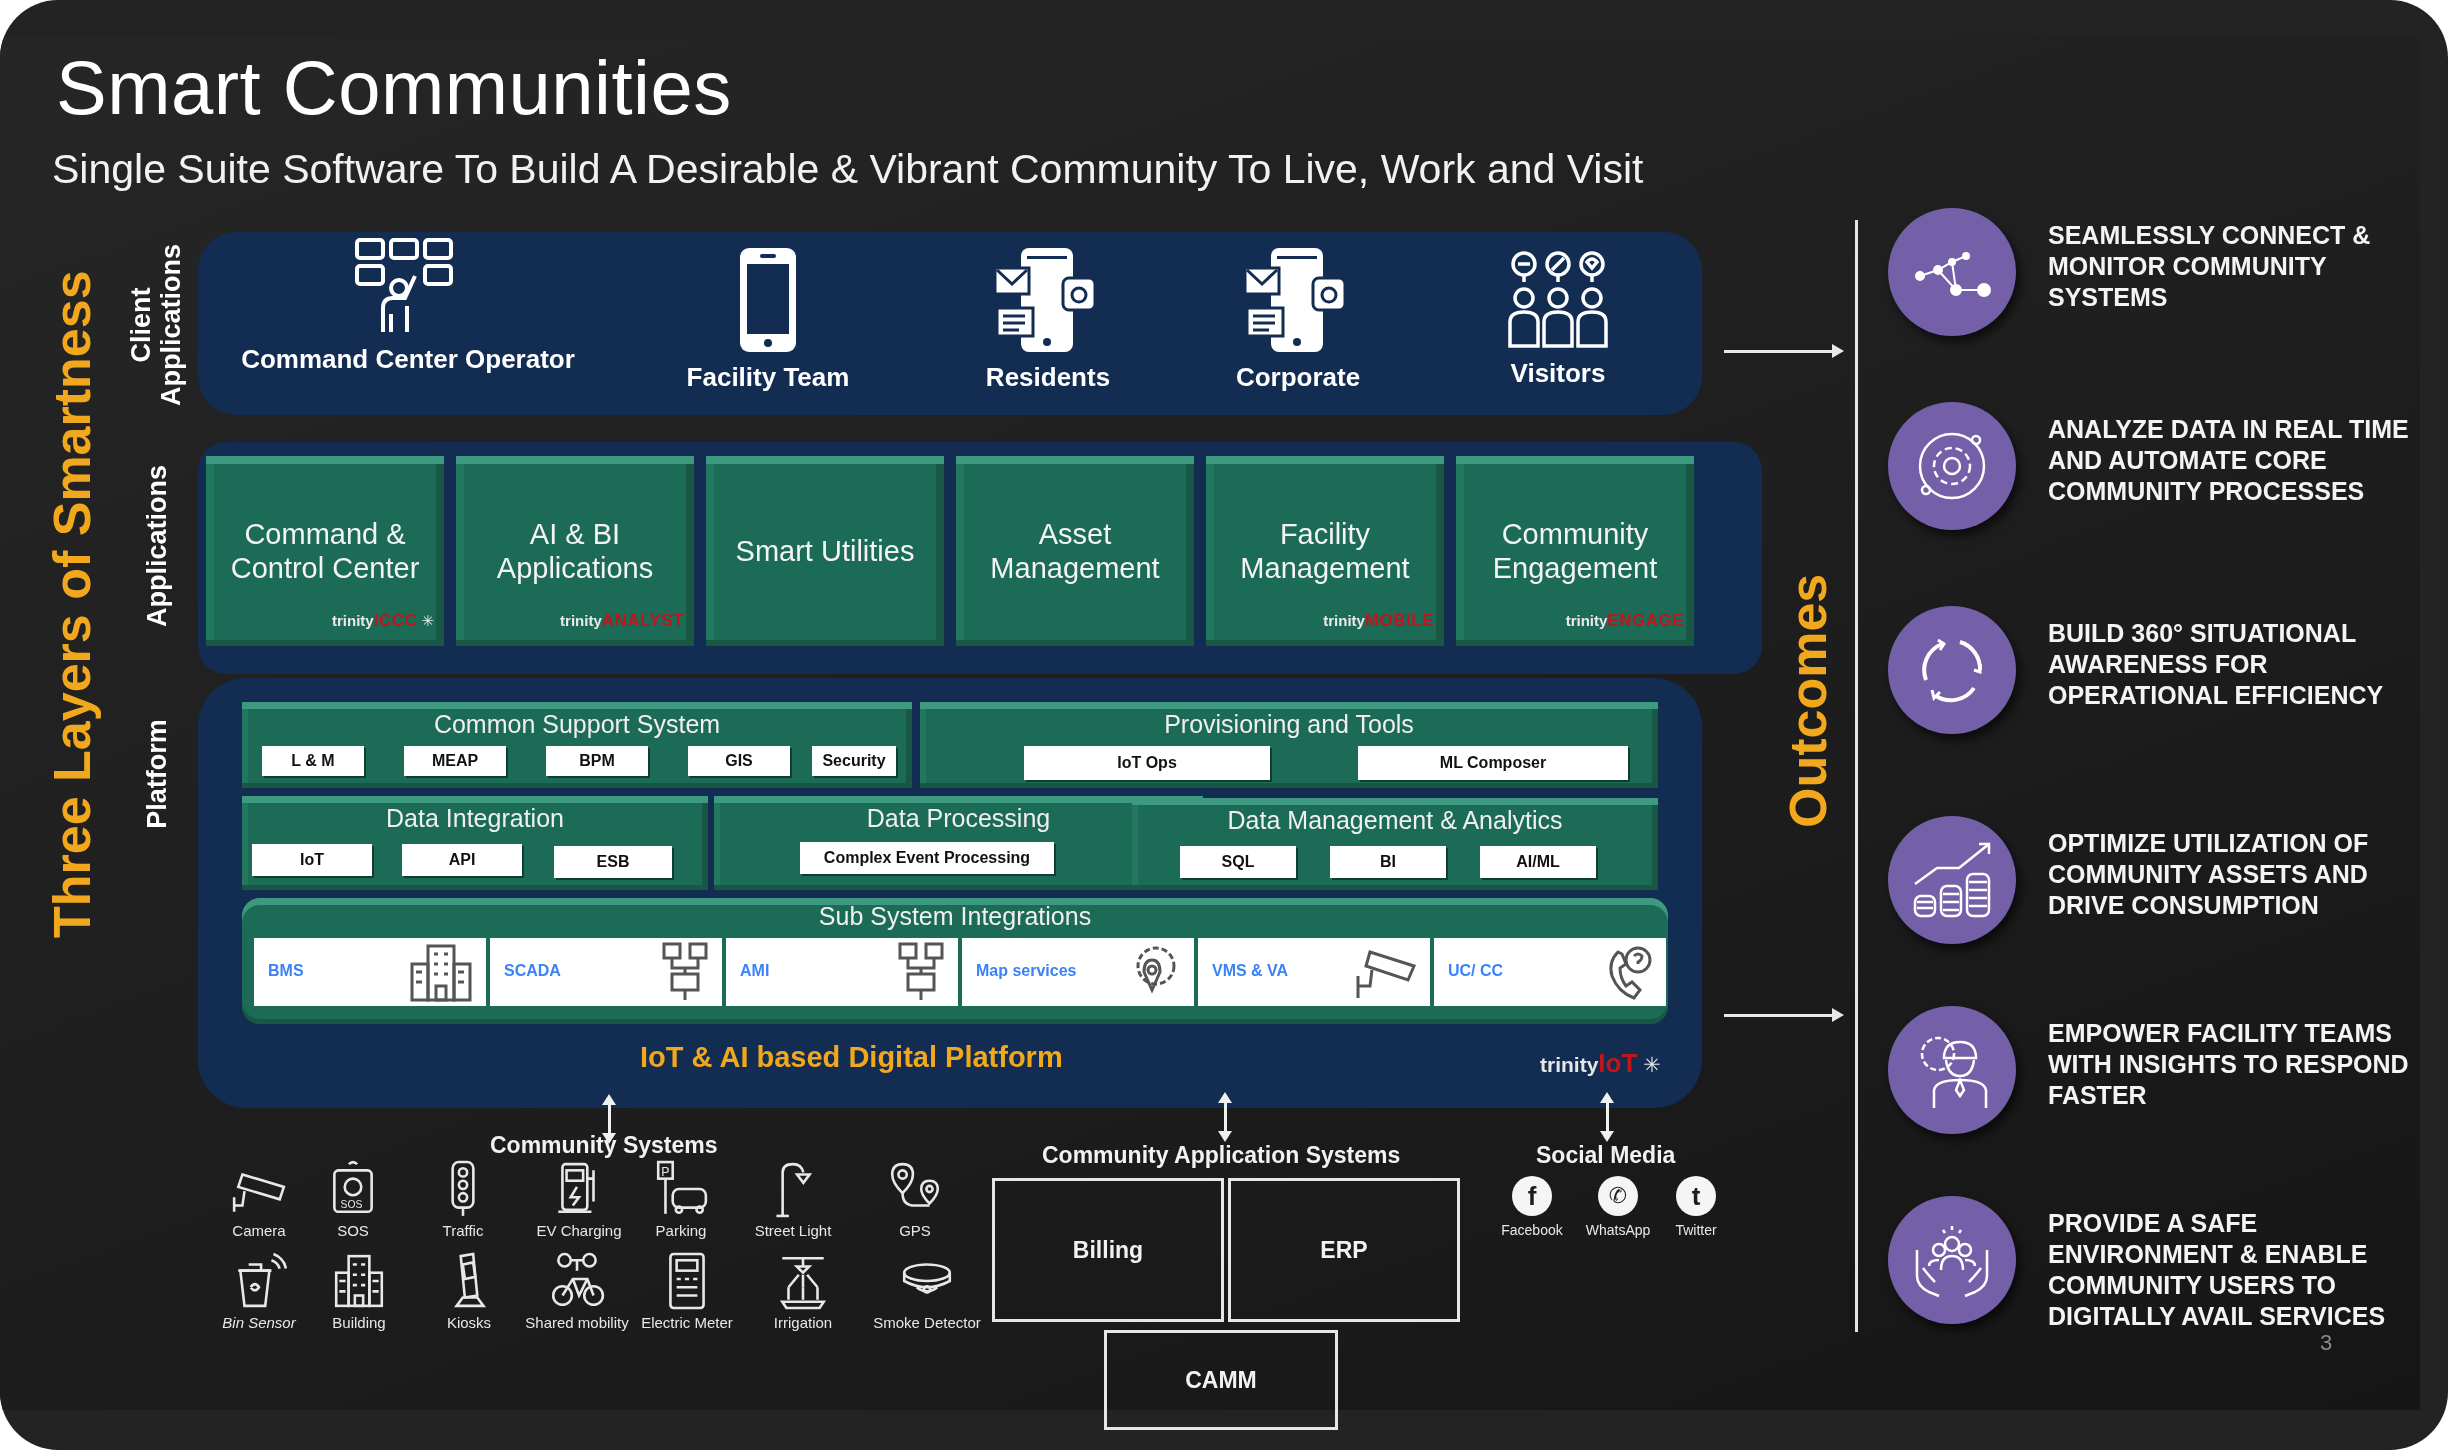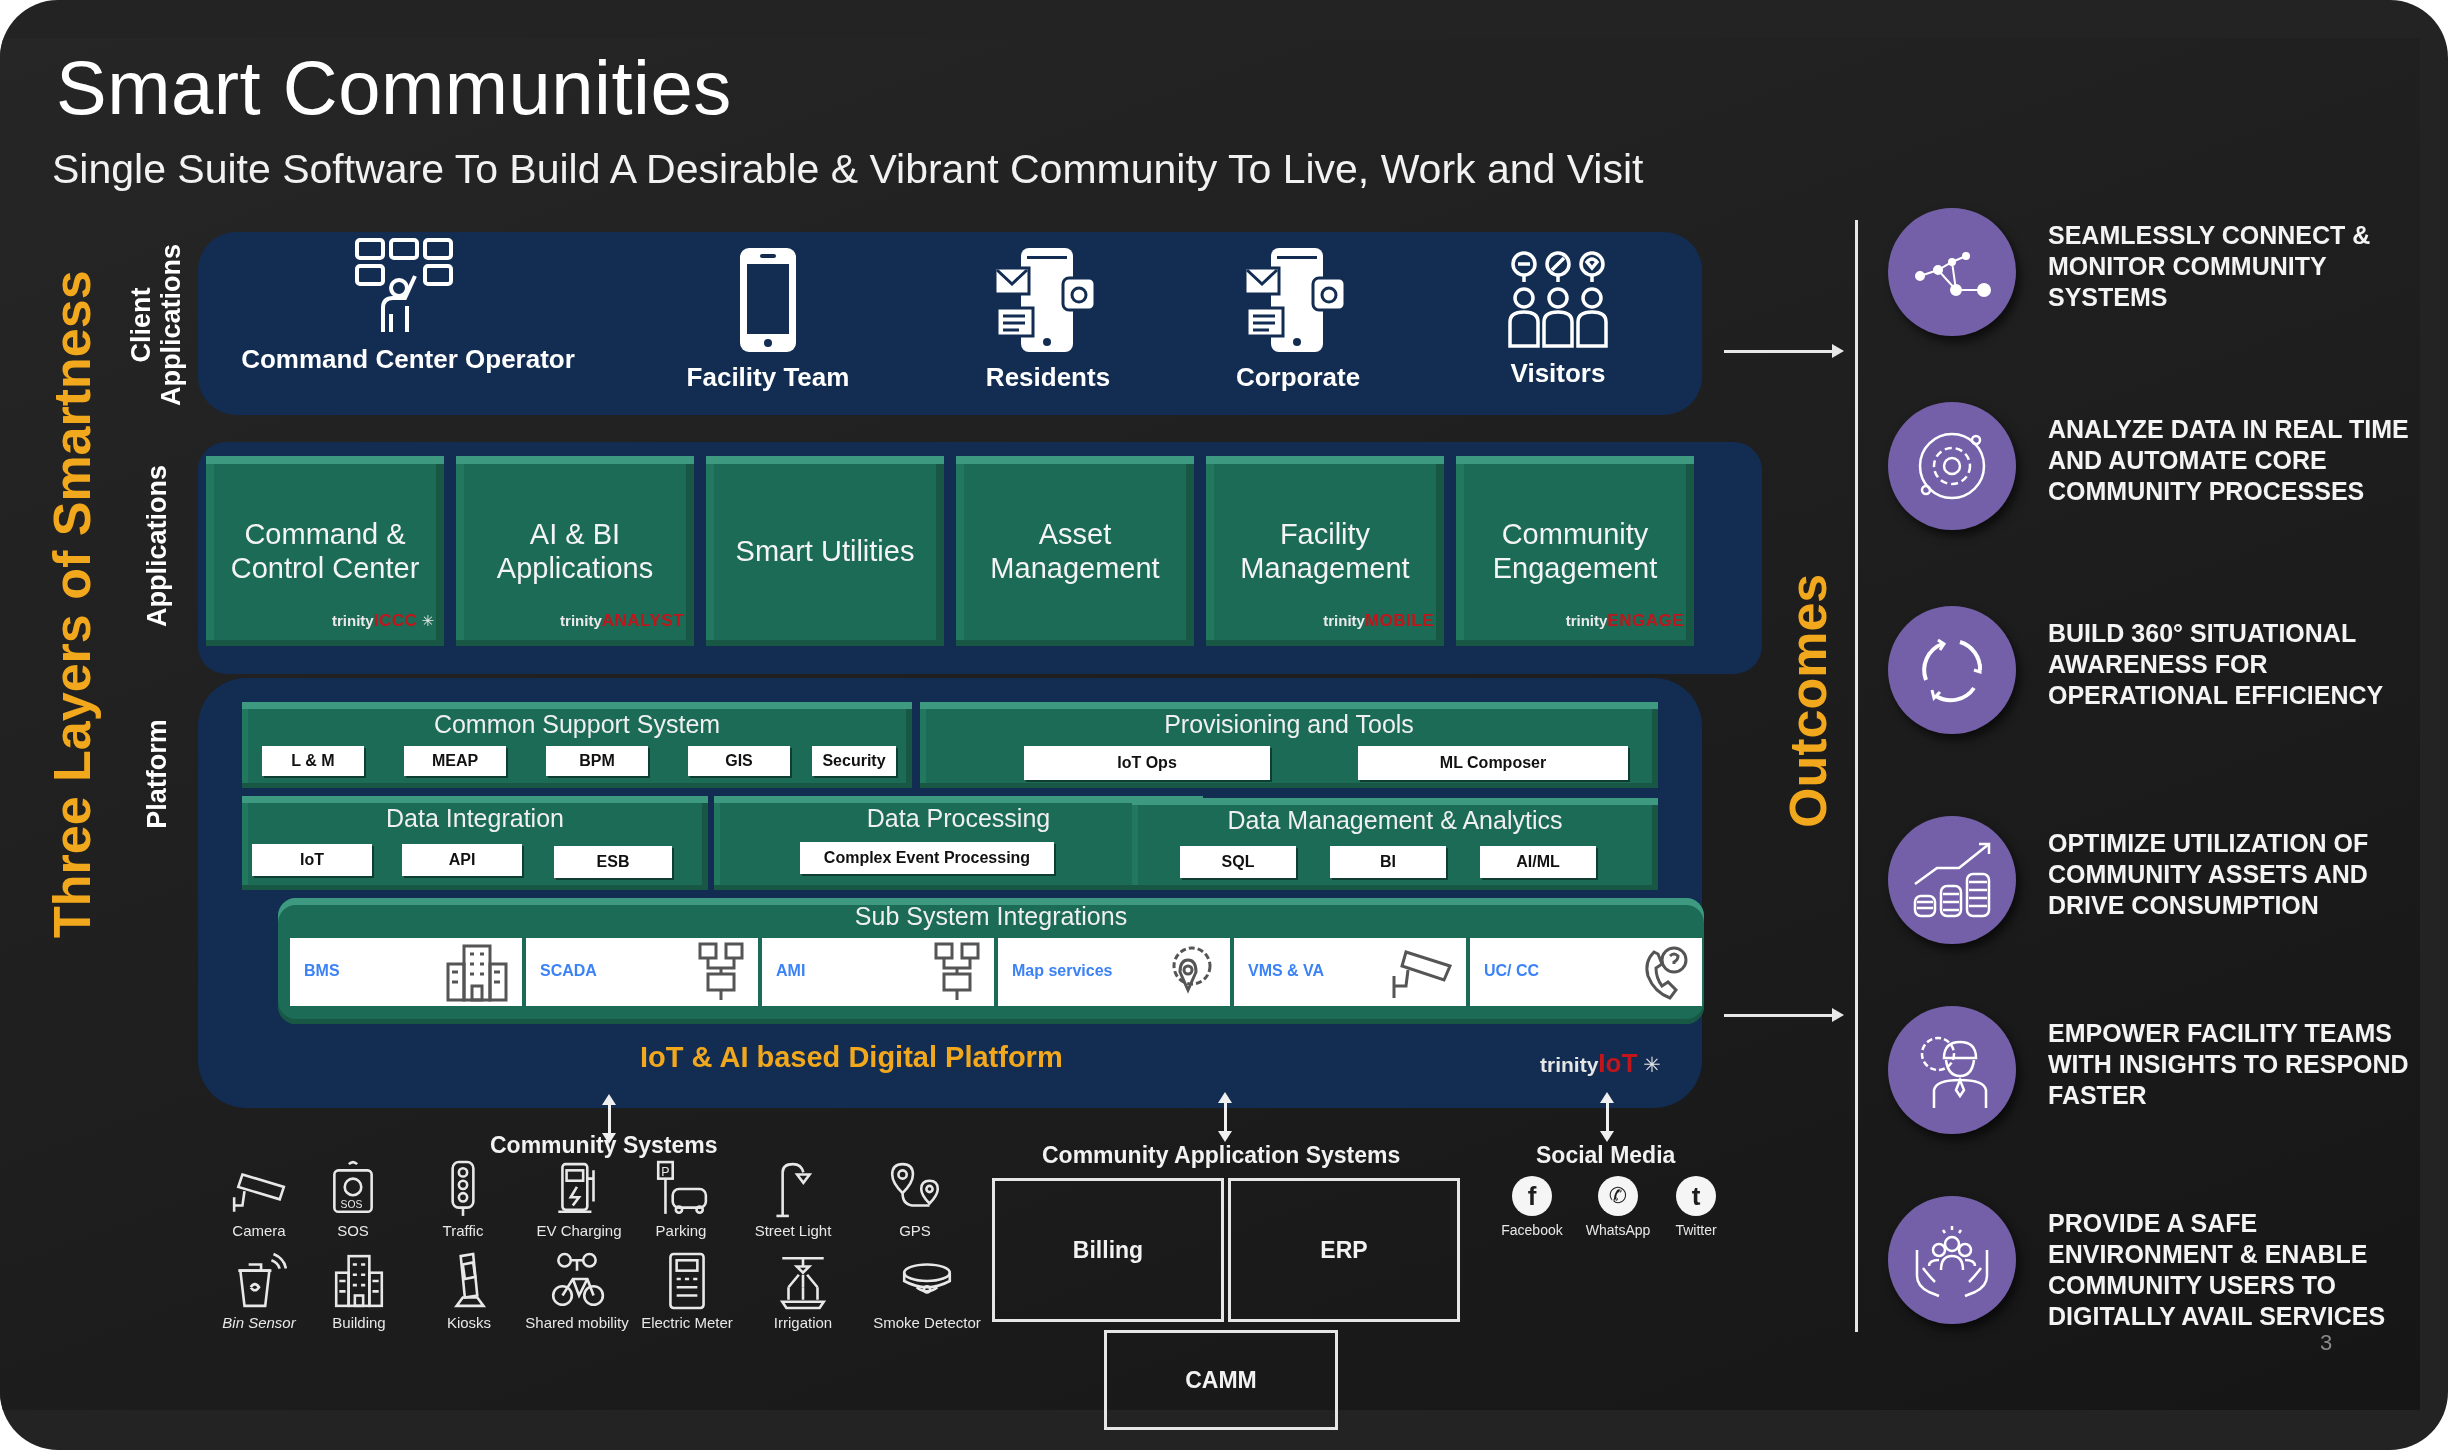--- a/index.html
+++ b/index.html
@@ -47,21 +47,21 @@
   .pblock {
     position: absolute; background: #1c6b56;
     box-shadow: inset 0 7px 0 #3d9a80, inset 0 -5px 0 #175744, inset 6px 0 0 #21785f, inset -6px 0 0 #175744;
   }
   .pblock .ptitle { position: absolute; left: 0; right: 0; top: 8px; text-align: center; color: #f0f0f0; font-size: 25px; }
   .chip {
     position: absolute; background: #ffffff; color: #111; font-size: 16px; font-weight: bold;
     display: flex; align-items: center; justify-content: center; box-shadow: 2px 2px 0 #0f3d31;
   }
   .sub-panel { position: absolute; left: 28px; top: 220px; width: 1448px; height: 126px; background: #1c6b56; border-radius: 18px;
-    box-shadow: inset 0 7px 0 #3d9a80, inset 0 -5px 0 #175744; margin-left: 36px; }
+    box-shadow: inset 0 7px 0 #3d9a80, inset 0 -5px 0 #175744; }
   .sub-title { position: absolute; left: 0; right: 0; top: 4px; text-align: center; color: #f0f0f0; font-size: 25px; }
   .sub-card { position: absolute; top: 40px; height: 68px; width: 232px; background: #ffffff; }
   .sub-card .nm { position: absolute; left: 14px; top: 24px; font-size: 16px; font-weight: bold; color: #3b82f6; }
   .sub-card svg { position: absolute; right: 12px; top: 4px; }
   .platform-label { left: 640px; top: 1040px; color: #f2a81d; font-weight: bold; font-size: 29px; }
   .iot-logo { left: 1540px; top: 1052px; color: #e6e6e6; font-weight: bold; font-size: 21px; white-space: nowrap; }
   .iot-logo .red { color: #c0161b; font-size: 26px; }
 
   .arrow-h { position: absolute; height: 3px; background: #e8e8e8; }
   .arrow-h::after { content: ""; position: absolute; right: -4px; top: -6px; border-left: 12px solid #e8e8e8; border-top: 7px solid transparent; border-bottom: 7px solid transparent; }

